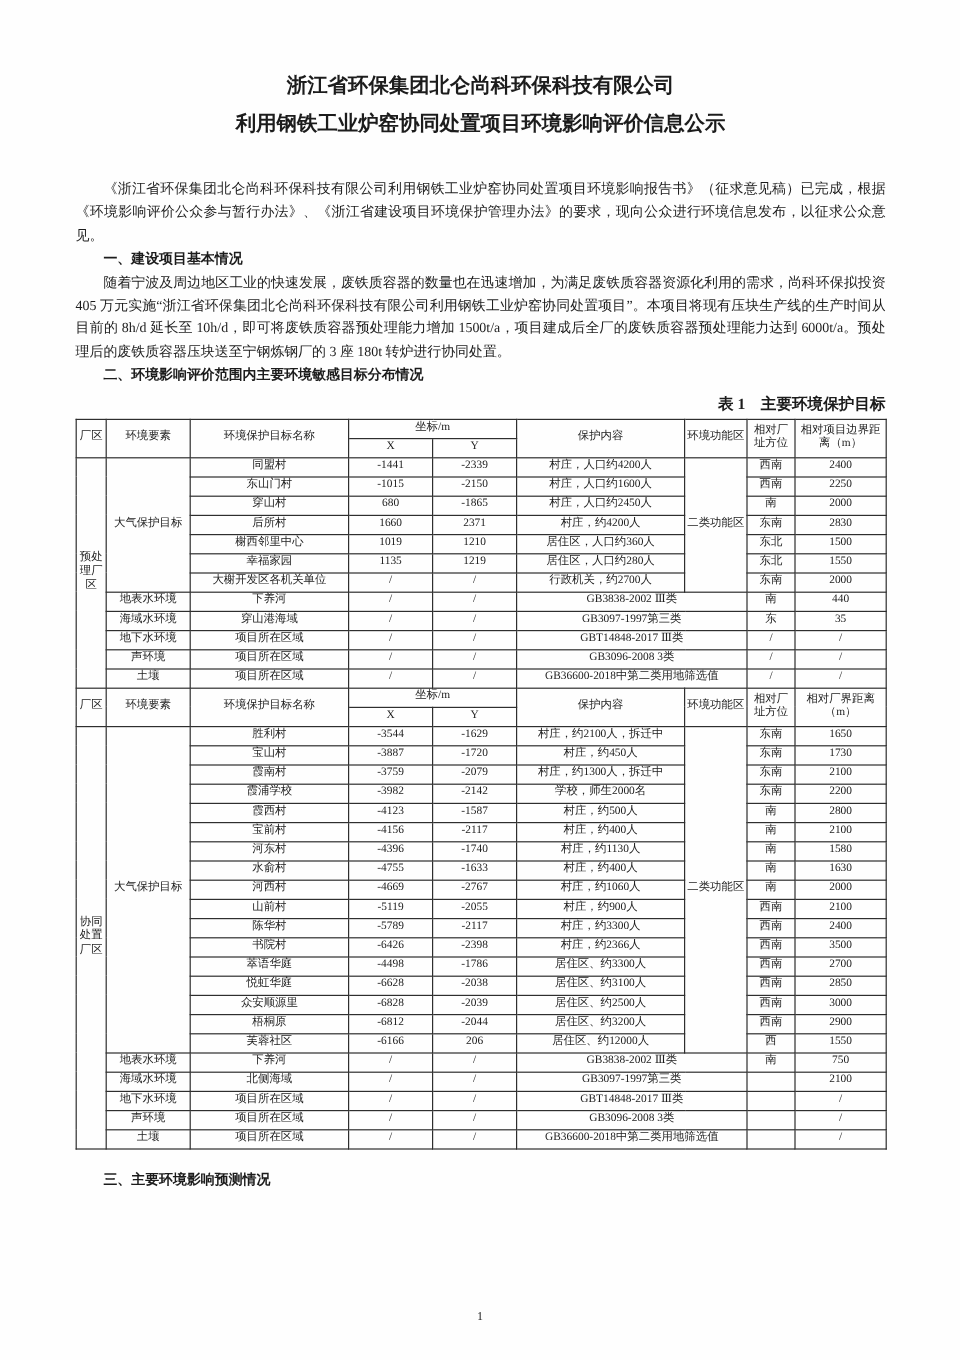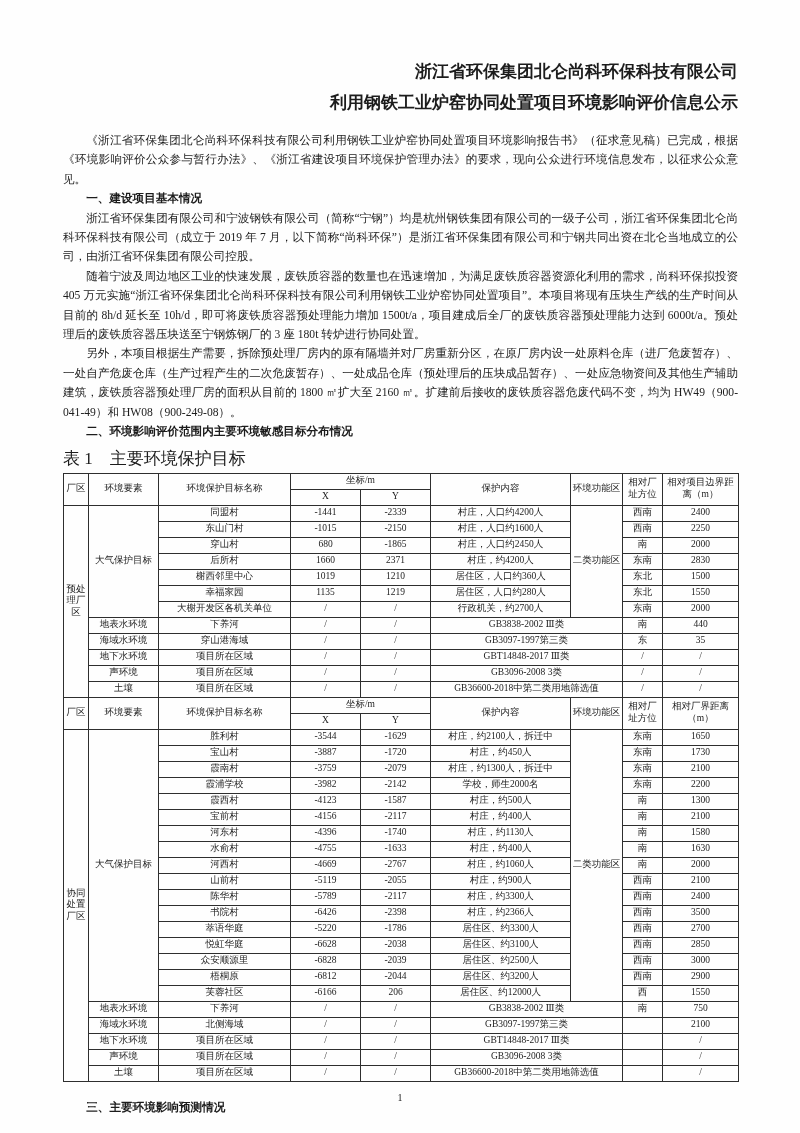--- a/index.html
+++ b/index.html
@@ -2,25 +2,25 @@
 <html><head>
 <meta charset="utf-8">
 <style>
   html,body { margin:0; padding:0; }
   body {
     width:800px; height:1133px; background:#fefefe; position:relative;
     font-family:"Liberation Serif","DejaVu Serif",serif; color:#1c1c1c;
     overflow:hidden;
   }
   .page { box-sizing:border-box; padding:56px 62px 0 63px; }
-  .doc-title { font-size:17px; font-weight:bold; text-align:right; line-height:31px; margin:0; }
-  .body-block { margin-top:13px; }
+  .doc-title { font-size:17px; font-weight:bold; text-align:center; line-height:31px; margin:0; }
+  .body-block { margin-top:30px; }
   .body-block p { font-size:11.6px; line-height:19.4px; margin:0; text-align:justify; text-indent:2em; }
   p.hd { font-weight:bold; }
-  .table-title { text-align:left; font-weight:normal; font-size:17px; margin:5px 0 3px; }
+  .table-title { text-align:right; font-weight:bold; font-size:13px; margin:5px 0 3px; }
   table { width:100%; border-collapse:collapse; table-layout:fixed; }
   th,td {
     border:1px solid #2e2e2e; font-size:9.5px; font-weight:normal;
     text-align:center; vertical-align:middle; padding:1px 1px;
     line-height:11.6px; word-break:break-all; height:13px;
   }
   .note { font-size:8.8px; letter-spacing:0.8px; margin:3px 0 0 0; text-indent:0; }
   .tail { margin-top:16px; }
   .page-num { position:absolute; left:0; width:800px; bottom:30px; text-align:center; font-size:10px; }
 </style>
@@ -28,23 +28,21 @@
 <body>
 
 <div class="page">
 
   <h1 class="doc-title">浙江省环保集团北仑尚科环保科技有限公司</h1>
   <h1 class="doc-title">利用钢铁工业炉窑协同处置项目环境影响评价信息公示</h1>
 
   <div class="body-block">
     <p>《浙江省环保集团北仑尚科环保科技有限公司利用钢铁工业炉窑协同处置项目环境影响报告书》（征求意见稿）已完成，根据《环境影响评价公众参与暂行办法》、《浙江省建设项目环境保护管理办法》的要求，现向公众进行环境信息发布，以征求公众意见。</p>
     <p class="hd">一、建设项目基本情况</p>
-    <p>浙江省环保集团有限公司和宁波钢铁有限公司（简称“宁钢”）均是杭州钢铁集团有限公司的一级子公司，浙江省环保集团北仑尚科环保科技有限公司（成立于 2019 年 7 月，以下简称“尚科环保”）是浙江省环保集团有限公司和宁钢共同出资在北仑当地成立的公司，由浙江省环保集团有限公司控股。</p>
     <p>随着宁波及周边地区工业的快速发展，废铁质容器的数量也在迅速增加，为满足废铁质容器资源化利用的需求，尚科环保拟投资405 万元实施“浙江省环保集团北仑尚科环保科技有限公司利用钢铁工业炉窑协同处置项目”。本项目将现有压块生产线的生产时间从目前的 8h/d 延长至 10h/d，即可将废铁质容器预处理能力增加 1500t/a，项目建成后全厂的废铁质容器预处理能力达到 6000t/a。预处理后的废铁质容器压块送至宁钢炼钢厂的 3 座 180t 转炉进行协同处置。</p>
-    <p>另外，本项目根据生产需要，拆除预处理厂房内的原有隔墙并对厂房重新分区，在原厂房内设一处原料仓库（进厂危废暂存）、一处自产危废仓库（生产过程产生的二次危废暂存）、一处成品仓库（预处理后的压块成品暂存）、一处应急物资间及其他生产辅助建筑，废铁质容器预处理厂房的面积从目前的 1800 ㎡扩大至 2160 ㎡。扩建前后接收的废铁质容器危废代码不变，均为 HW49（900-041-49）和 HW08（900-249-08）。</p>
     <p class="hd">二、环境影响评价范围内主要环境敏感目标分布情况</p>
   </div>
 
   <div class="table-title">表 1　主要环境保护目标</div>
 
   <table>
     <colgroup>
       <col style="width:25px">
         <col style="width:70px">
         <col style="width:132px">
@@ -222,21 +220,21 @@
           <td>学校，师生2000名</td>
           <td>东南</td>
           <td>2200</td>
         </tr>
         <tr>
           <td>霞西村</td>
           <td>-4123</td>
           <td>-1587</td>
           <td>村庄，约500人</td>
           <td>南</td>
-          <td>1300</td>
+          <td>2800</td>
         </tr>
         <tr>
           <td>宝前村</td>
           <td>-4156</td>
           <td>-2117</td>
           <td>村庄，约400人</td>
           <td>南</td>
           <td>2100</td>
         </tr>
         <tr>
@@ -282,21 +280,21 @@
         <tr>
           <td>书院村</td>
           <td>-6426</td>
           <td>-2398</td>
           <td>村庄，约2366人</td>
           <td>西南</td>
           <td>3500</td>
         </tr>
         <tr>
           <td>萃语华庭</td>
-          <td>-5220</td>
+          <td>-4498</td>
           <td>-1786</td>
           <td>居住区、约3300人</td>
           <td>西南</td>
           <td>2700</td>
         </tr>
         <tr>
           <td>悦虹华庭</td>
           <td>-6628</td>
           <td>-2038</td>
           <td>居住区、约3100人</td>

